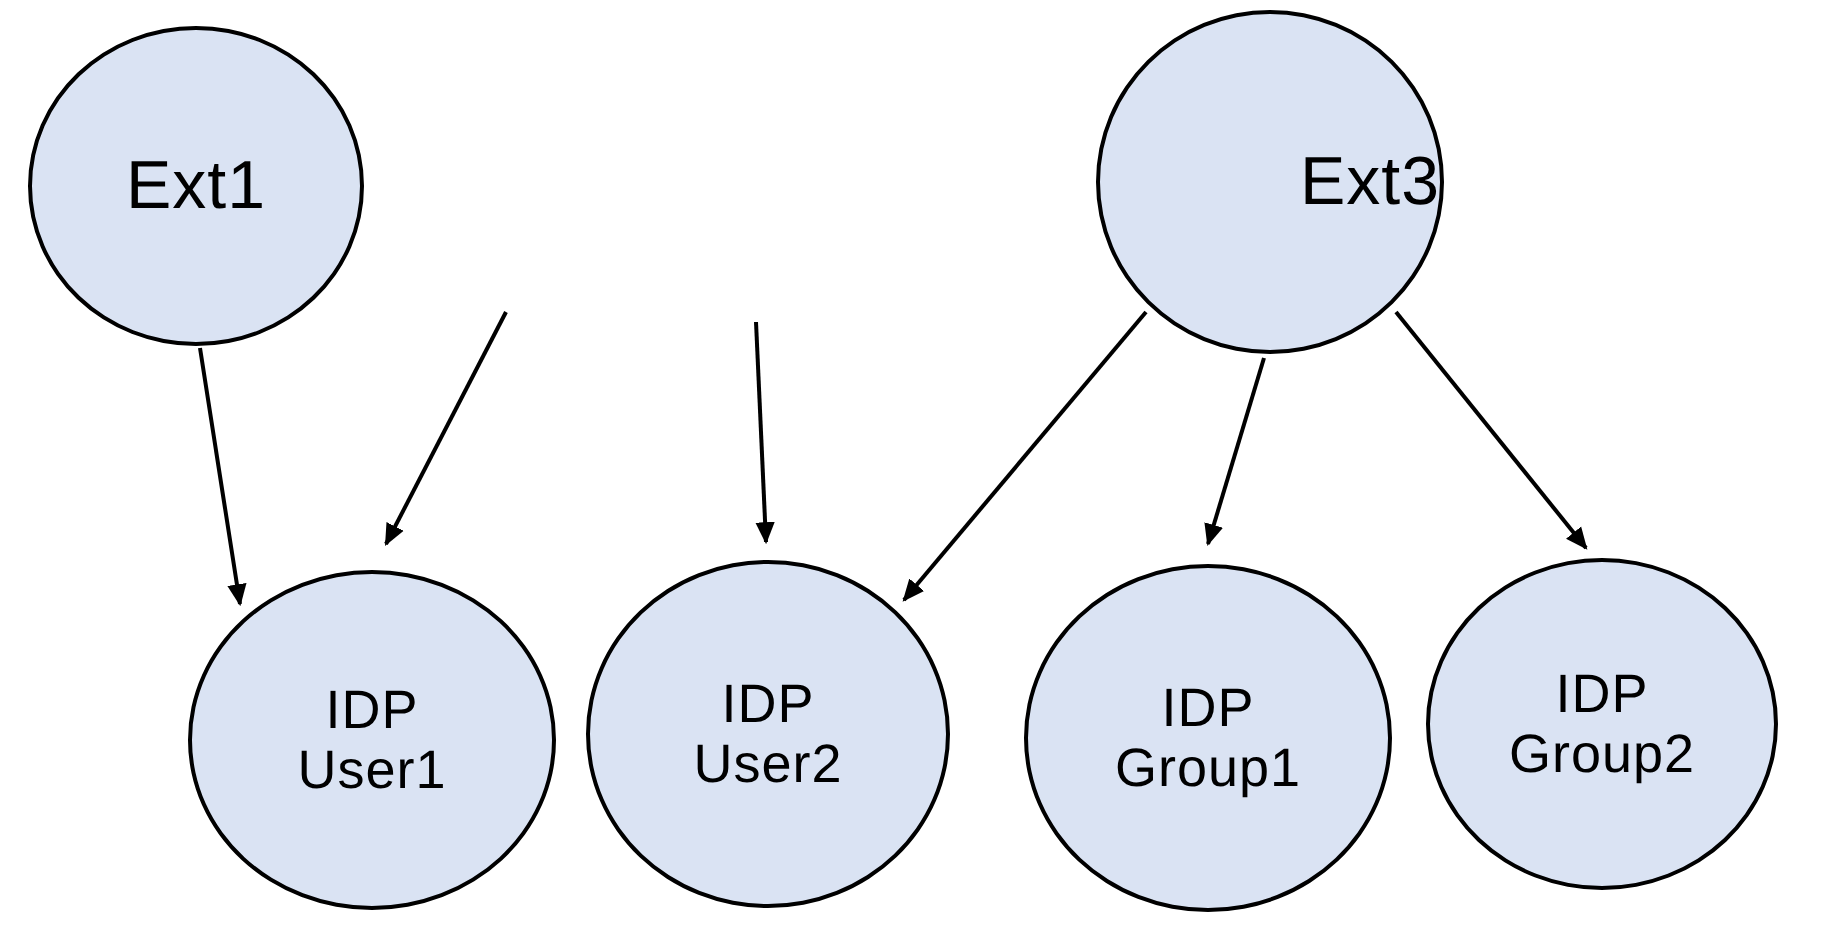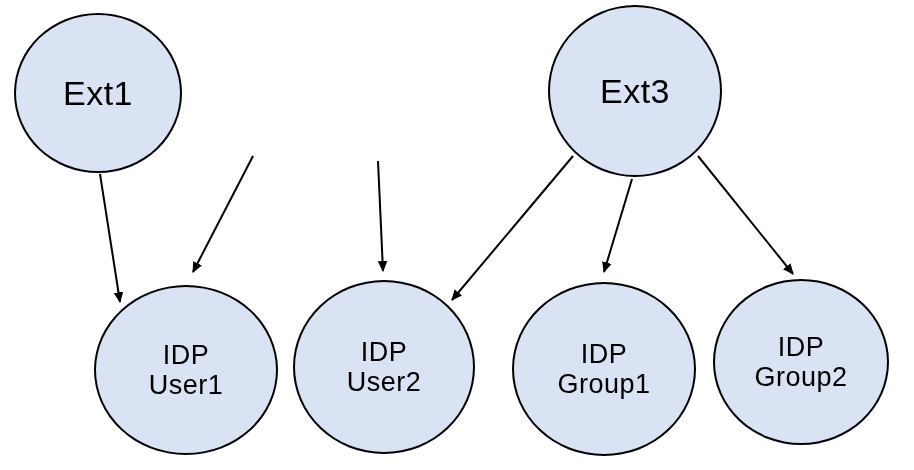--- a/index.html
+++ b/index.html
@@ -53,21 +53,21 @@
       <line x1="253" y1="156" x2="193" y2="272" stroke="#000000" stroke-width="2" marker-end="url(#arrowhead)"></line>
       <line x1="378" y1="161" x2="383" y2="271" stroke="#000000" stroke-width="2" marker-end="url(#arrowhead)"></line>
       <line x1="573" y1="156" x2="452" y2="300" stroke="#000000" stroke-width="2" marker-end="url(#arrowhead)"></line>
       <line x1="632" y1="179" x2="604" y2="272" stroke="#000000" stroke-width="2" marker-end="url(#arrowhead)"></line>
       <line x1="698" y1="156" x2="793" y2="274" stroke="#000000" stroke-width="2" marker-end="url(#arrowhead)"></line>
     </svg>
 
 <div class="node" style="left: 14px; top: 13px; width: 168px; height: 160px; font-size: 34px; border-width: 2px;">
       <span class="node-label">Ext1</span>
     </div>
-    <div class="node" style="left: 548px; top: 5px; width: 174px; height: 172px; font-size: 34px; border-width: 2px;">
+    <div class="node" style="left: 548px; top: 5px; width: 174px; height: 172px; font-size: 34px; border-width: 2px; justify-content: flex-end;">
       <span class="node-label">Ext3</span>
     </div>
     <div class="node" style="left: 94px; top: 285px; width: 184px; height: 170px; font-size: 27px; border-width: 2px;">
       <span class="node-label">IDP
 User1</span>
     </div>
     <div class="node" style="left: 293px; top: 280px; width: 182px; height: 174px; font-size: 27px; border-width: 2px;">
       <span class="node-label">IDP
 User2</span>
     </div>

